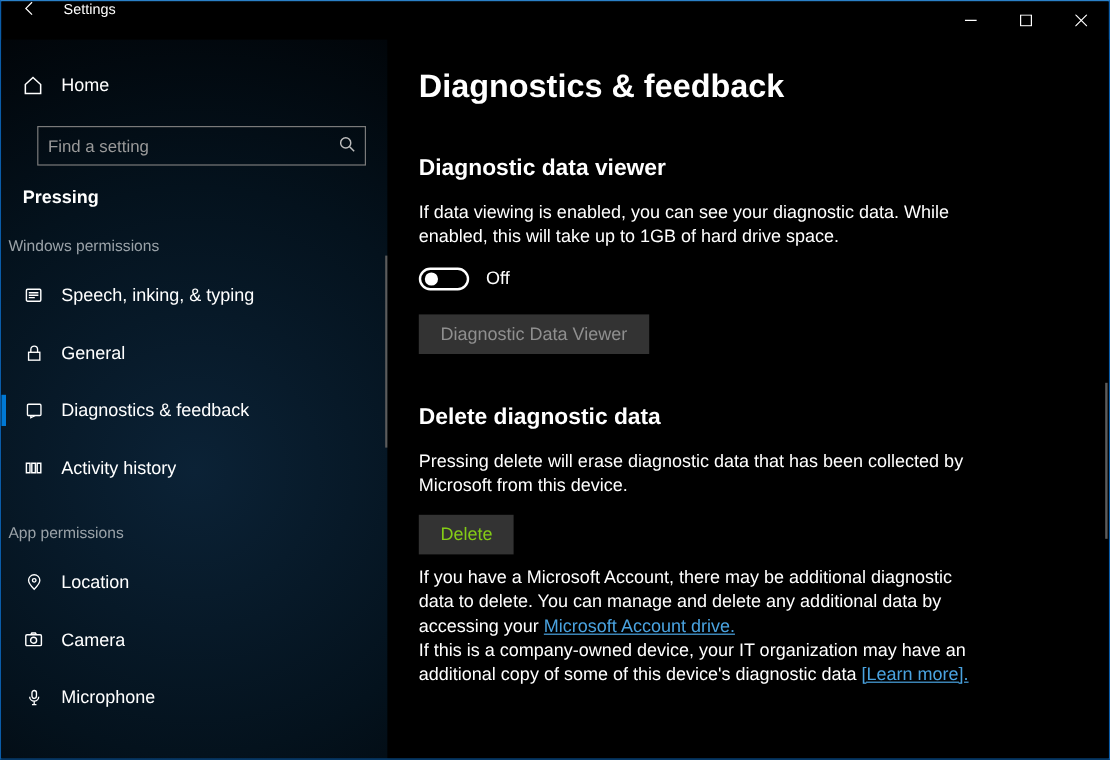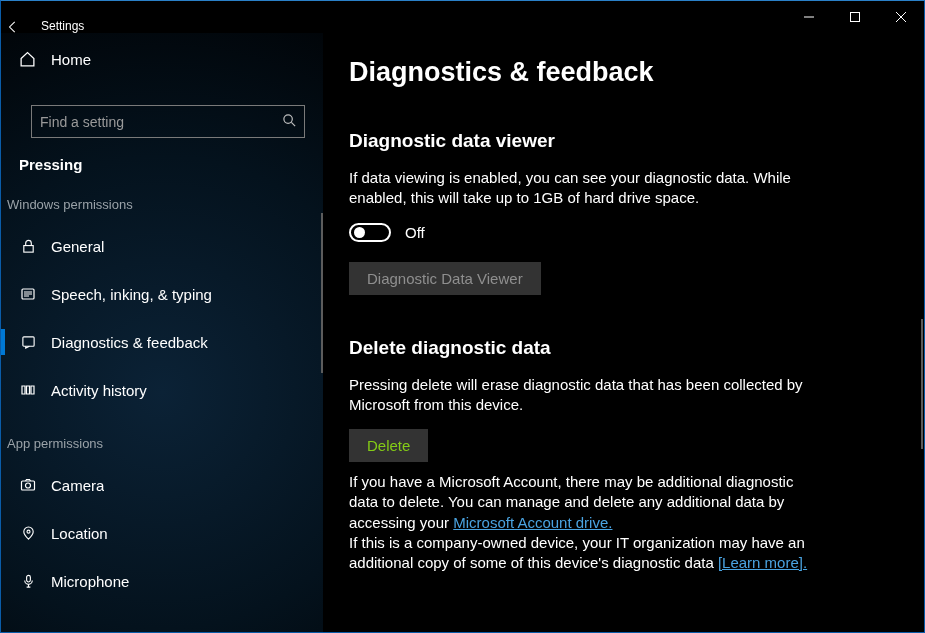--- a/index.html
+++ b/index.html
@@ -10,23 +10,23 @@
     width: 925px;
     height: 633px;
     overflow: hidden;
     position: relative;
     border: 1px solid #0a5ca8;
     border-top: 1px solid #2a80c8;
   }
   
   .titlebar {
     display: flex;
-    align-items: flex-end;
+    align-items: flex-start;
     height: 32px;
-    padding-left: 6px;
+    padding-left: 18px;
   }
   .titlebar .back {
     width: 12px; height: 12px;
     display: flex; align-items: center; justify-content: center;
     margin-right: 22px;
     color: #fff;
   }
   .titlebar .title { font-size: 12px; color: #fff; }
   .titlebar .spacer { flex: 1; }
   .winbtn {
@@ -40,21 +40,21 @@
     display: flex;
     height: calc(100% - 32px);
   }
   .sidebar {
     width: 322px;
     background: radial-gradient(circle at 50% 60%, #0b2236 0%, #04121d 60%, #010509 100%);
     padding: 18px 0 0 0;
     overflow: hidden;
   }
   .home-row {
-    display: flex; 
+    display: flex; align-items: center;
     padding: 0 18px;
     height: 40px;
     margin-bottom: 14px;
   }
   .home-row .icon { width: 18px; margin-right: 14px; display:flex; }
   .home-row .label { font-size: 15px; color:#fff;}
   .search-wrap {
     margin: 0 18px 18px 30px;
     position: relative;
   }
@@ -223,74 +223,74 @@
             <path d="M14 14 L10 10"></path>
           </svg>
       </span>
     </div>
     <div class="section-label">Pressing</div>
 
     <div class="group-label">Windows permissions</div>
 
     <div class="nav-item">
       <span class="icon">
+        <svg width="16" height="16" viewBox="0 0 16 16" stroke="#fff" fill="none" stroke-width="1.2">
+            <rect x="2" y="3" width="12" height="10" rx="1"></rect>
+            <path d="M4 6h8M4 8h8M4 10h5"></path>
+          </svg>
+      </span>
+      <span class="label">Speech, inking, &amp; typing</span>
+    </div>
+    <div class="nav-item">
+      <span class="icon">
         <svg width="15" height="15" viewBox="0 0 16 16" stroke="#fff" fill="none" stroke-width="1.2">
             <rect x="3" y="7" width="10" height="7"></rect>
             <path d="M5 7 V4.5 a3 3 0 0 1 6 0 V7"></path>
           </svg>
       </span>
       <span class="label">General</span>
     </div>
-    <div class="nav-item">
-      <span class="icon">
-        <svg width="16" height="16" viewBox="0 0 16 16" stroke="#fff" fill="none" stroke-width="1.2">
-            <rect x="2" y="3" width="12" height="10" rx="1"></rect>
-            <path d="M4 6h8M4 8h8M4 10h5"></path>
-          </svg>
-      </span>
-      <span class="label">Speech, inking, &amp; typing</span>
-    </div>
     <div class="nav-item selected">
       <span class="icon">
         <svg width="15" height="15" viewBox="0 0 16 16" stroke="#fff" fill="none" stroke-width="1.2">
             <rect x="2" y="2" width="12" height="10" rx="1"></rect>
             <path d="M5 12 v2 l4 -2"></path>
           </svg>
       </span>
       <span class="label">Diagnostics &amp; feedback</span>
     </div>
     <div class="nav-item">
       <span class="icon">
         <svg width="16" height="16" viewBox="0 0 16 16" stroke="#fff" fill="none" stroke-width="1.2">
             <path d="M2 4h3v8H2zM6.5 4h3v8h-3zM11 4h3v8h-3z"></path>
           </svg>
       </span>
       <span class="label">Activity history</span>
     </div>
 
     <div class="group-label">App permissions</div>
 
+    <div class="nav-item">
+      <span class="icon">
+        <svg width="15" height="15" viewBox="0 0 16 16" stroke="#fff" fill="none" stroke-width="1.2">
+            <path d="M8 14 C5 11 3 8.5 3 6 a5 5 0 0 1 10 0 c0 2.5 -2 5 -5 8z"></path>
+            <circle cx="8" cy="6" r="1.6"></circle>
+          </svg>
+      </span>
+      <span class="label">Location</span>
+    </div>
     <div class="nav-item">
       <span class="icon">
         <svg width="16" height="16" viewBox="0 0 16 16" stroke="#fff" fill="none" stroke-width="1.2">
             <rect x="1.5" y="4" width="13" height="9" rx="1"></rect>
             <circle cx="8" cy="8.5" r="2.5"></circle>
             <path d="M5.5 4 l1 -1.5 h3 l1 1.5"></path>
           </svg>
       </span>
       <span class="label">Camera</span>
-    </div>
-    <div class="nav-item">
-      <span class="icon">
-        <svg width="15" height="15" viewBox="0 0 16 16" stroke="#fff" fill="none" stroke-width="1.2">
-            <path d="M8 14 C5 11 3 8.5 3 6 a5 5 0 0 1 10 0 c0 2.5 -2 5 -5 8z"></path>
-            <circle cx="8" cy="6" r="1.6"></circle>
-          </svg>
-      </span>
-      <span class="label">Location</span>
     </div>
     <div class="nav-item">
       <span class="icon">
         <svg width="15" height="15" viewBox="0 0 16 16" stroke="#fff" fill="none" stroke-width="1.2">
             <rect x="6" y="1.5" width="4" height="7" rx="2"></rect>
             <path d="M4 7 a4 4 0 0 0 8 0 M8 11 v3 M6 14 h4"></path>
           </svg>
       </span>
       <span class="label">Microphone</span>
     </div>

